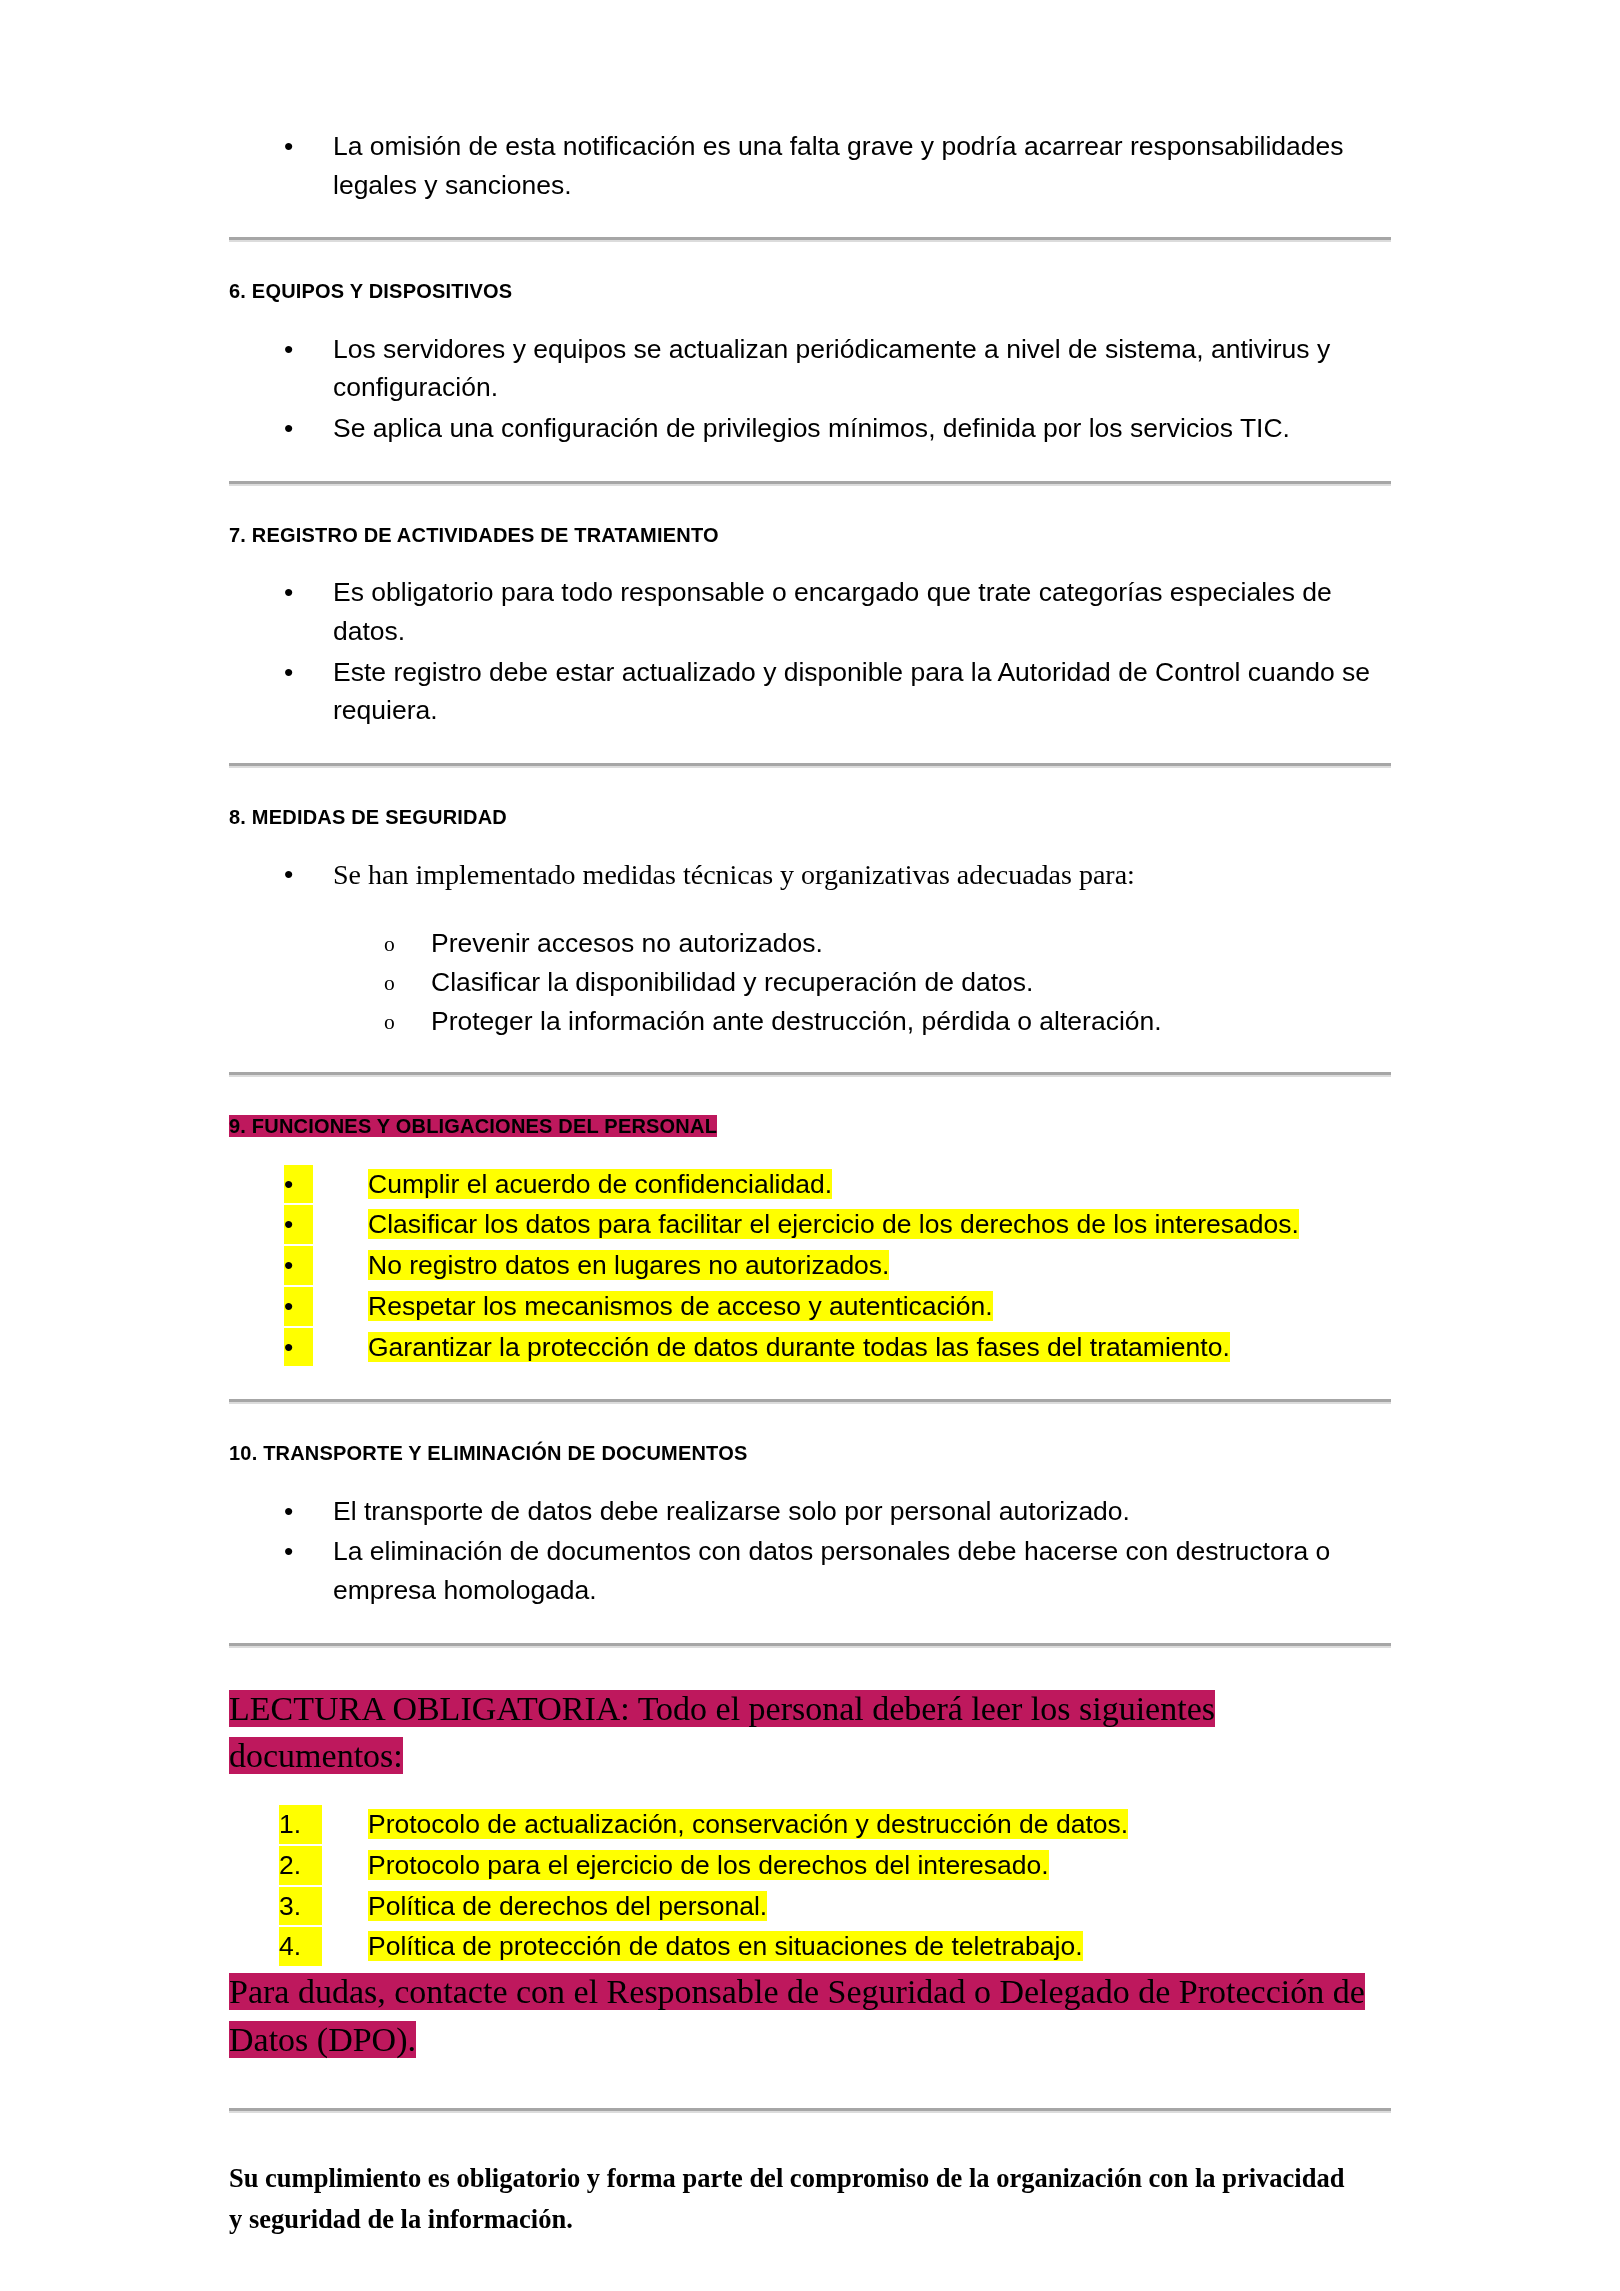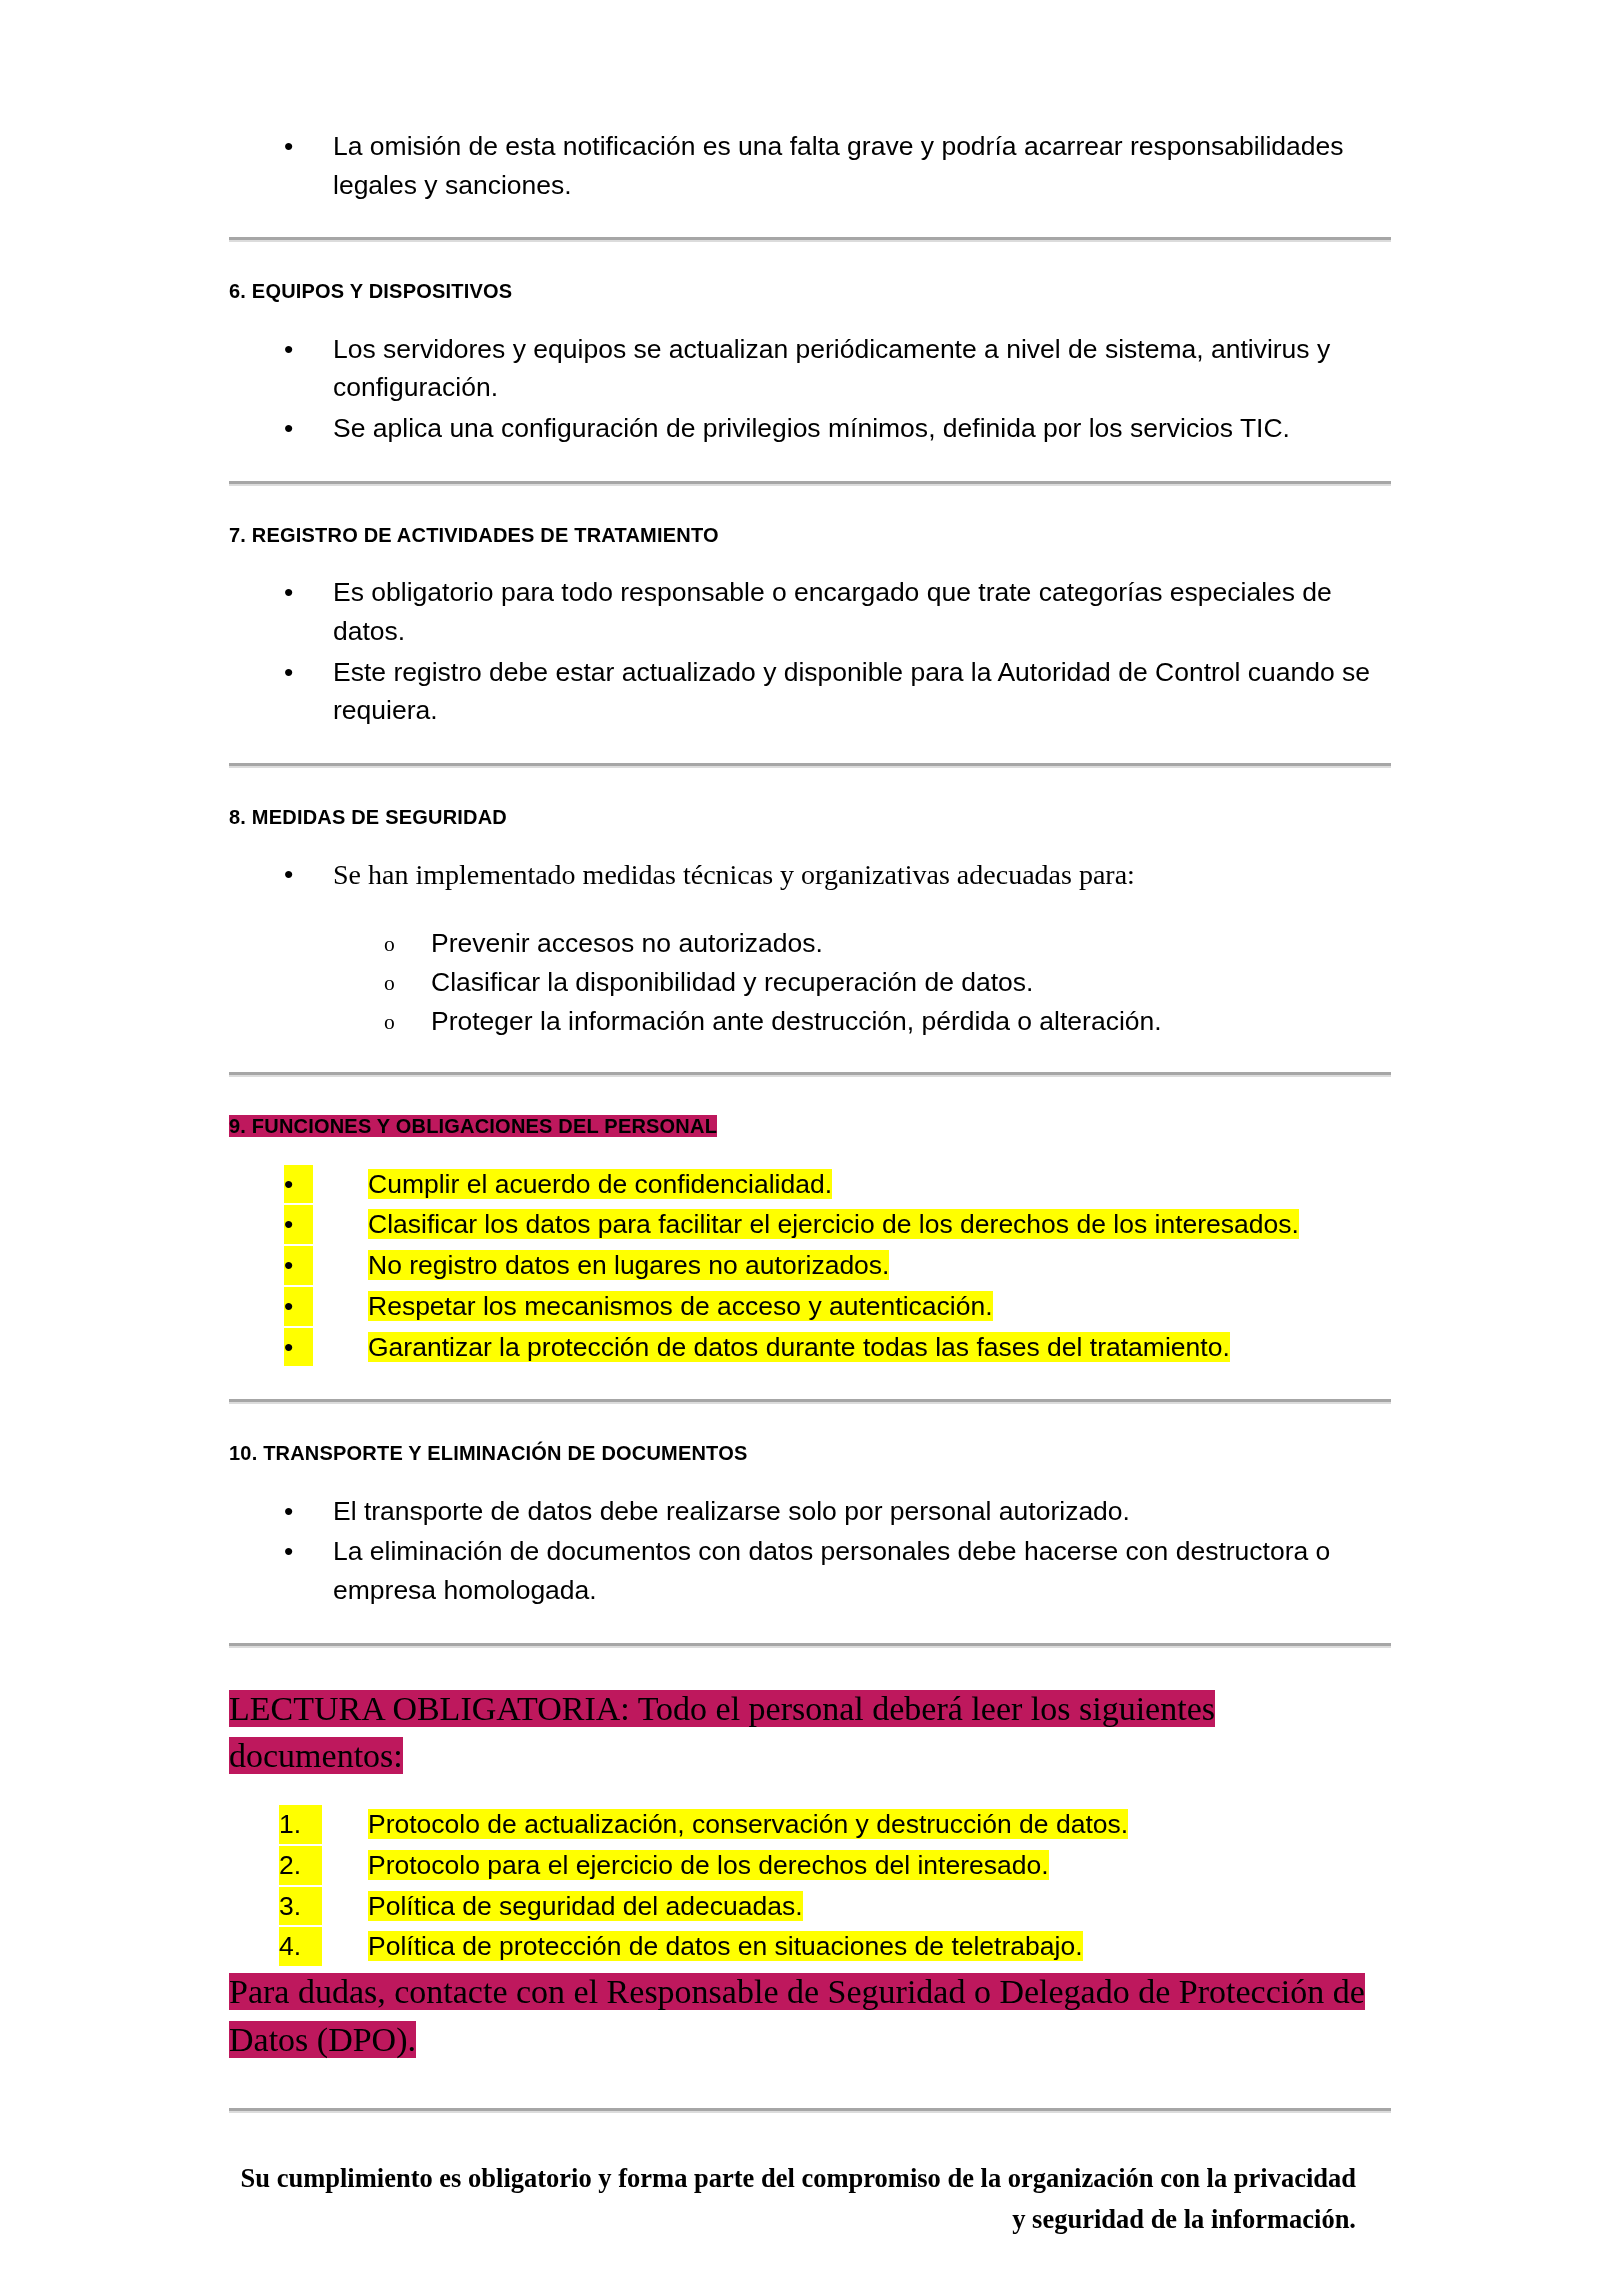--- a/index.html
+++ b/index.html
@@ -141,21 +141,20 @@
   }
 
   
   .footer-note {
     font-family: "Liberation Serif", serif;
     font-weight: bold;
     font-size: 26.5px;
     line-height: 1.55;
     margin: 0;
     width: 1127px;
-    text-align: right;
   }
   .sp-26 { height: 25.5px; }
   .sp-32 { height: 31px; }
   .sp-38 { height: 37px; }
   .sp-46 { height: 45px; }
 </style>
 </head>
 <body>
 
 <div class="page">
@@ -286,21 +285,21 @@
       <li class="numli hlline">
         <span class="marker">1.</span>
         <span class="inner">Protocolo de actualización, conservación y destrucción de datos.</span>
       </li>
       <li class="numli hlline">
         <span class="marker">2.</span>
         <span class="inner">Protocolo para el ejercicio de los derechos del interesado.</span>
       </li>
       <li class="numli hlline">
         <span class="marker">3.</span>
-        <span class="inner">Política de seguridad del adecuadas.</span>
+        <span class="inner">Política de derechos del personal.</span>
       </li>
       <li class="numli hlline">
         <span class="marker">4.</span>
         <span class="inner">Política de protección de datos en situaciones de teletrabajo.</span>
       </li>
     </ol>
     <div class="para-serif"><span class="hl">Para dudas, contacte con el Responsable de Seguridad o Delegado de Protección de Datos (DPO).</span></div>
 
     <div class="sp-46"></div>
     <div class="rule"></div>

